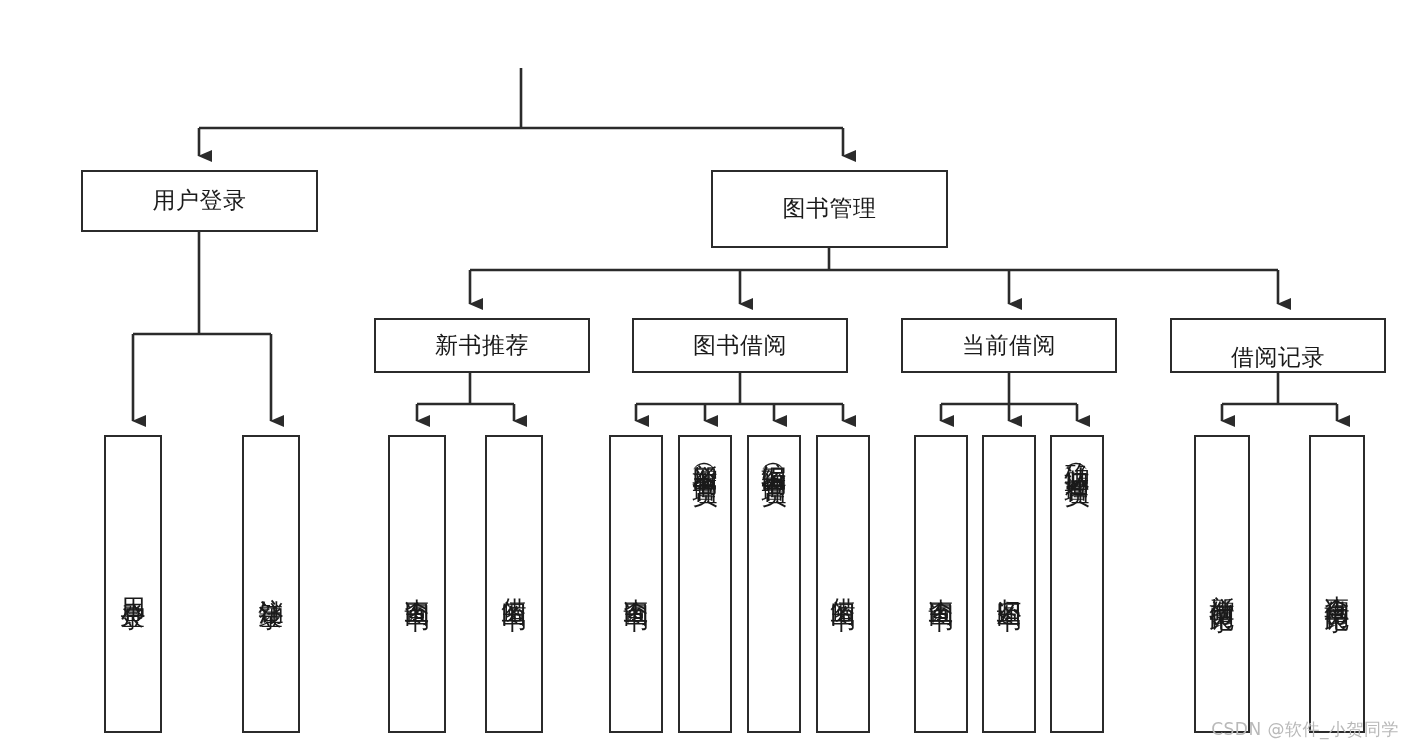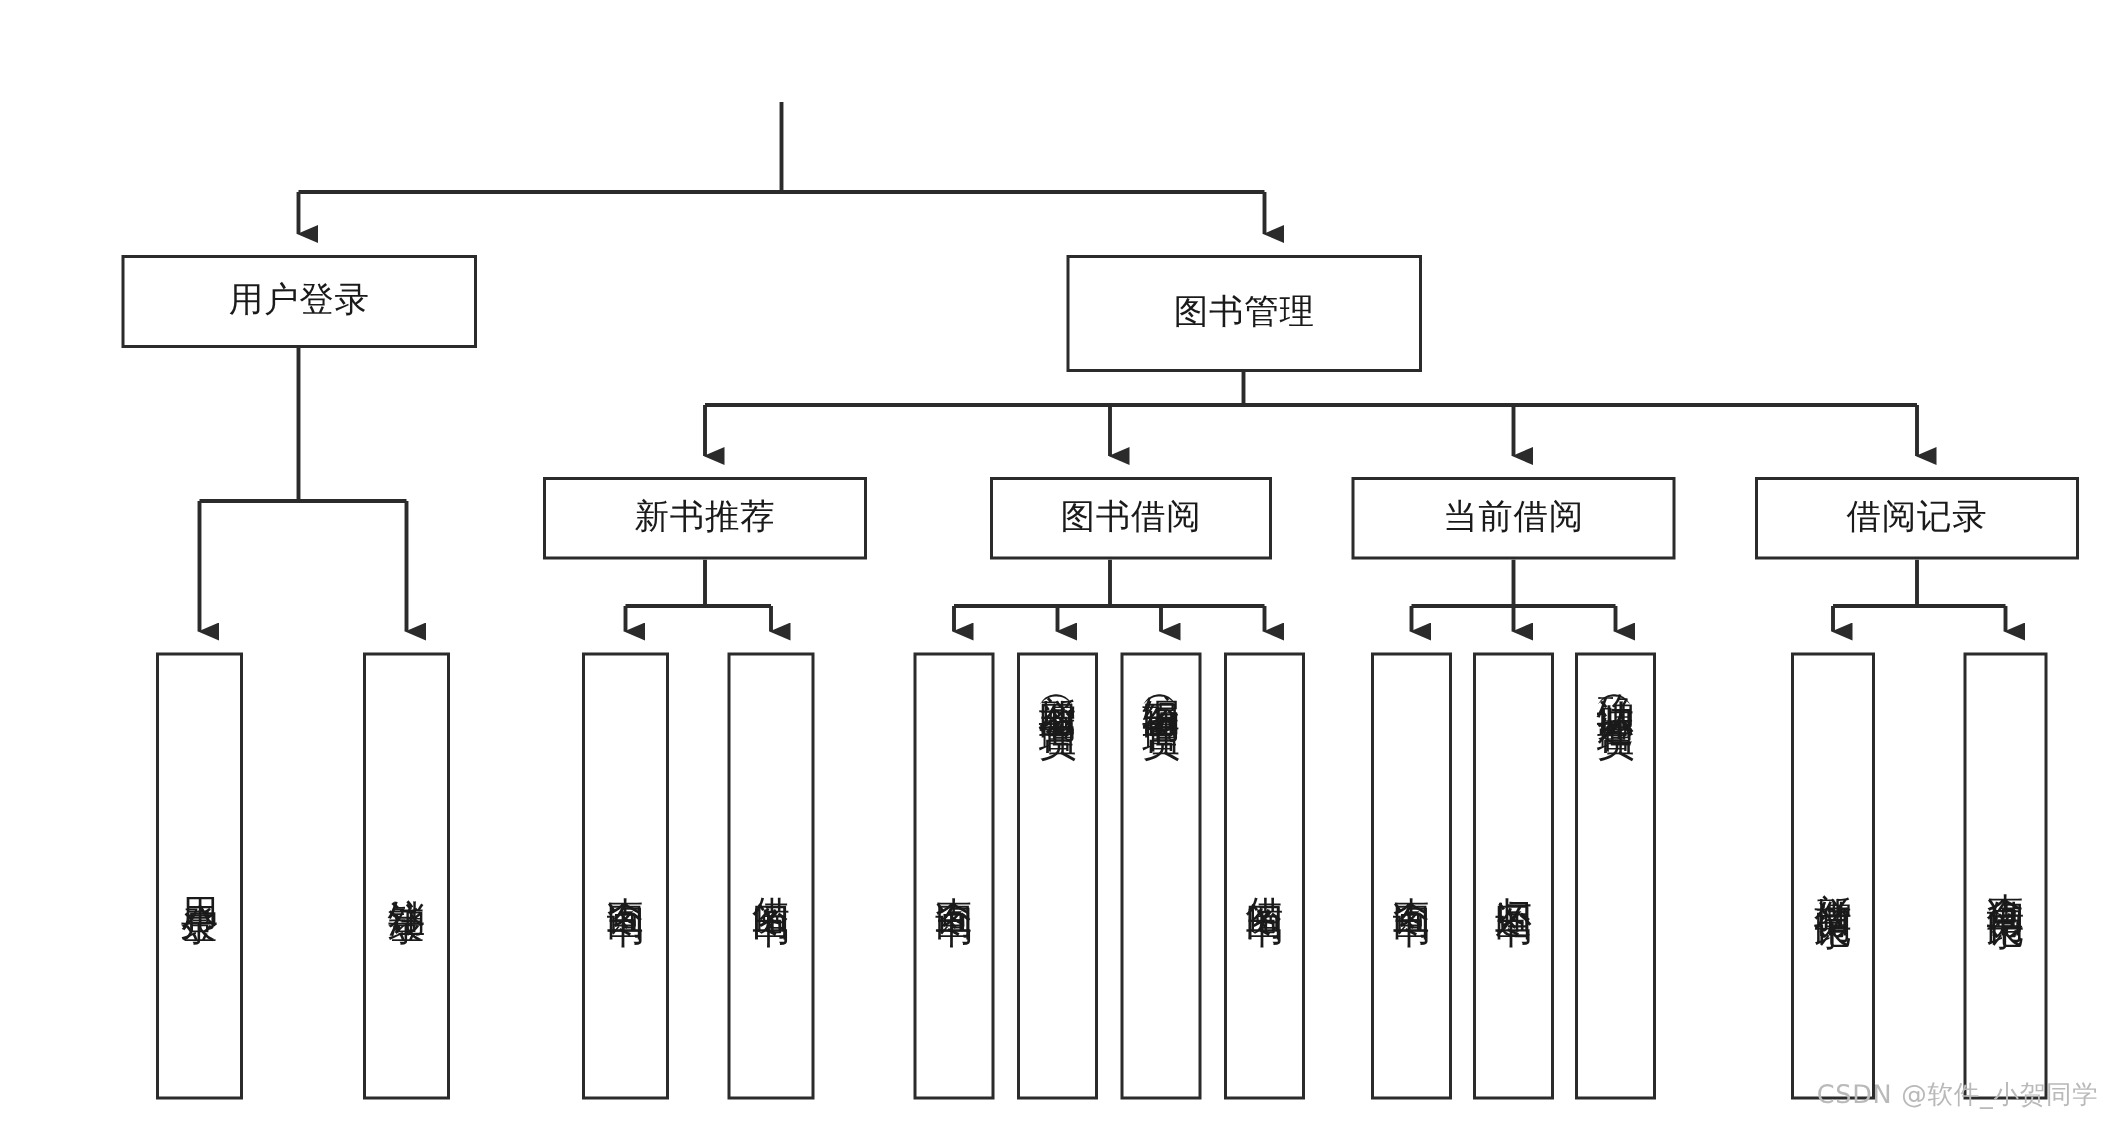--- a/index.html
+++ b/index.html
@@ -125,33 +125,33 @@
 
 
   <div class="node horiz" style="left:81px; top:170px; width:237px; height:62px;">
     <span class="node-label">用户登录</span>
   </div>
 
   <div class="node horiz" style="left:711px; top:170px; width:237px; height:78px;">
     <span class="node-label">图书管理</span>
   </div>
 
-  <div class="node horiz" style="left:362px; top:318px; width:216px; height:55px;">
+  <div class="node horiz" style="left:374px; top:318px; width:216px; height:55px;">
     <span class="node-label">新书推荐</span>
   </div>
 
-  <div class="node horiz" style="left:660px; top:318px; width:188px; height:55px;">
+  <div class="node horiz" style="left:632px; top:318px; width:216px; height:55px;">
     <span class="node-label">图书借阅</span>
   </div>
 
   <div class="node horiz" style="left:901px; top:318px; width:216px; height:55px;">
     <span class="node-label">当前借阅</span>
   </div>
 
-  <div class="node horiz" style="left:1170px; top:318px; width:216px; height:55px;">
+  <div class="node horiz" style="left:1170px; top:318px; width:216px; height:55px;align-items:flex-end;">
     <span class="node-label">借阅记录</span>
   </div>
 
   <div class="node vert midpos" style="left:104px; top:435px; width:58px; height:298px;">
     <span class="node-label">用户登录</span>
   </div>
 
   <div class="node vert midpos" style="left:242px; top:435px; width:58px; height:298px;">
     <span class="node-label">注销登录</span>
   </div>

